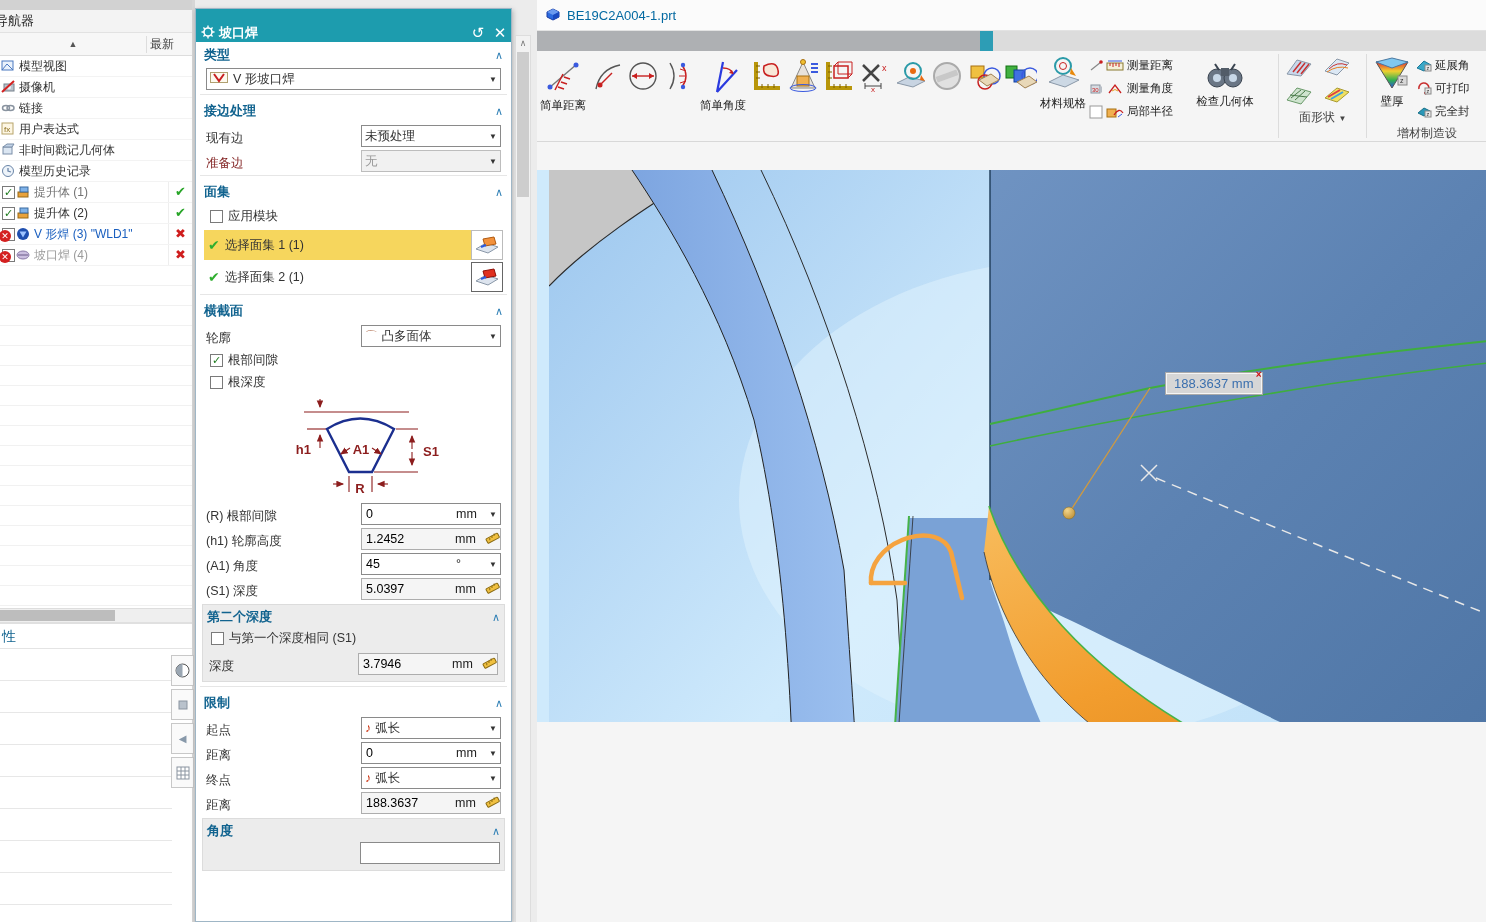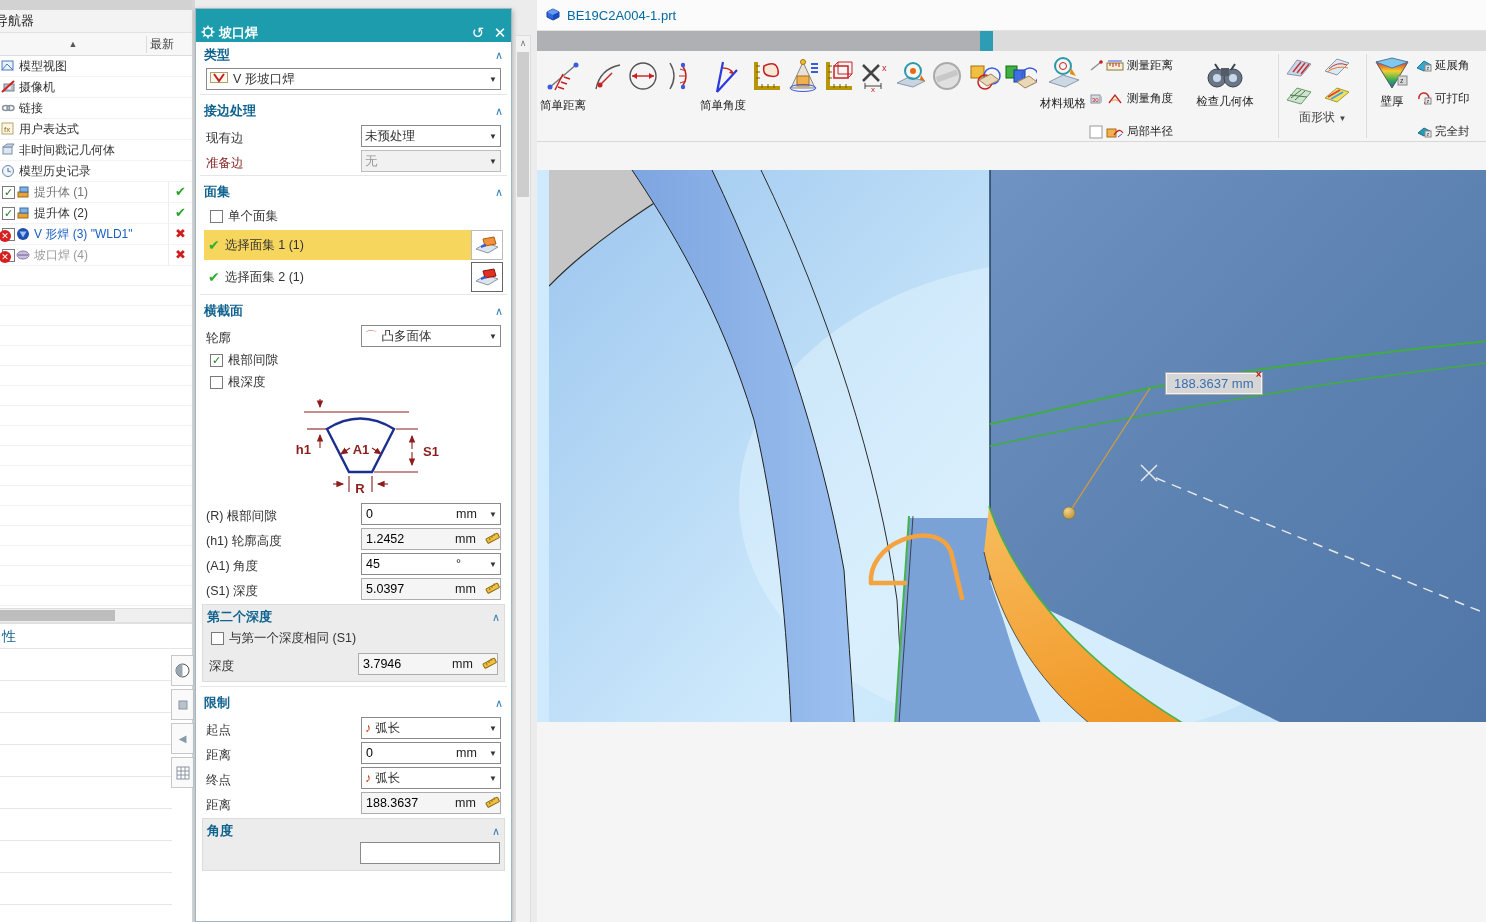--- a/index.html
+++ b/index.html
@@ -76,21 +76,21 @@
   .tab.file{background:#2c96aa;color:#fff;margin-right:12px;}
   .tab.active{background:#fff;border:1px solid #d8d8d8;border-bottom:none;}
   .ribbon{height:90px;background:#f5f5f5;border-bottom:1px solid #d8d8d8;display:flex;position:relative;overflow:hidden;}
   .rgroup{display:flex;flex-direction:column;position:relative;}
   .ricons{flex:1;display:flex;align-items:flex-start;padding-top:3px;}
   .rlabel{height:16px;text-align:center;font-size:12px;color:#444;}
   .rsep{width:1px;background:#dcdcdc;margin:3px 1px;}
   .bigbtn{width:52px;display:flex;flex-direction:column;align-items:center;padding-top:2px;}
   .bigbtn .cap{font-size:11.5px;color:#222;margin-top:2px;white-space:nowrap;}
   .icbtn{width:36px;height:44px;display:flex;align-items:center;justify-content:center;}
-  .smallcol{display:flex;flex-direction:column;gap:18px;padding-top:4px;width:100px;}
+  .smallcol{display:flex;flex-direction:column;gap:8px;padding-top:4px;width:100px;}
   .smallrow{display:flex;align-items:center;gap:3px;font-size:11.5px;color:#222;white-space:nowrap;}
   .grid2{display:grid;grid-template-columns:38px 38px;grid-auto-rows:28px;align-items:center;justify-items:center;padding-top:2px;}
   .vp{position:absolute;left:0;top:170px;width:949px;height:552px;overflow:hidden;background:#cfeafc;padding-left:12px;}
   .meas{position:absolute;left:629px;top:203px;background:#d6d6d6;border:1px solid #f5f5f5;outline:1px solid #a9a9a9;
         color:#3a6fae;font-size:13px;padding:2px 7px;white-space:nowrap;}
   .meas .mx{position:absolute;right:-1px;top:-5px;color:#cc1111;font-size:10px;font-weight:bold;}
   .wm{position:absolute;left:642px;top:645px;display:flex;align-items:center;gap:14px;}
   .wm .txt .t1{font-size:46px;font-weight:bold;color:rgba(243,252,255,.82);line-height:52px;}
   .wm .txt .t2{font-size:16px;letter-spacing:6px;color:rgba(214,243,252,.85);}
   .search{position:absolute;right:2px;top:57px;width:88px;height:18px;border:1px solid #ababab;font-size:12px;padding:0 3px;color:#444;font-family:inherit;}
@@ -267,21 +267,21 @@
         </div>
       </div>
       <div class="sep"></div>
 
       <div class="sec-h">
         <span>面集</span>
           <span class="ch">∧</span>
       </div>
       <div class="cbrow">
         <span class="cbx"></span>
-        <span>单个面集</span>
+        <span>应用模块</span>
       </div>
       <div class="selwrap">
         <div class="selrow hot">
           <span class="okm">✔</span>
           <span>选择面集 1 (1)</span>
         </div>
         <div class="facebtn">
             <svg width="26" height="22">
               <polygon points="2,15 12,9 24,13 14,19" fill="#dde4ee" stroke="#8a98a8"></polygon>
               <polygon points="9,5 20,3 22,10 11,12" fill="#f2913c" stroke="#b05a10"></polygon>

